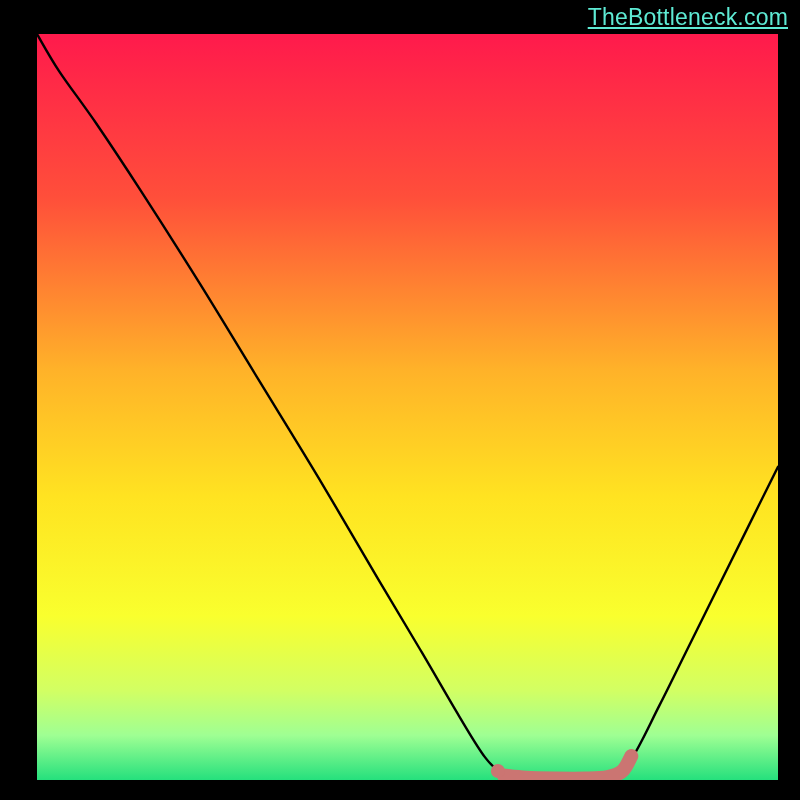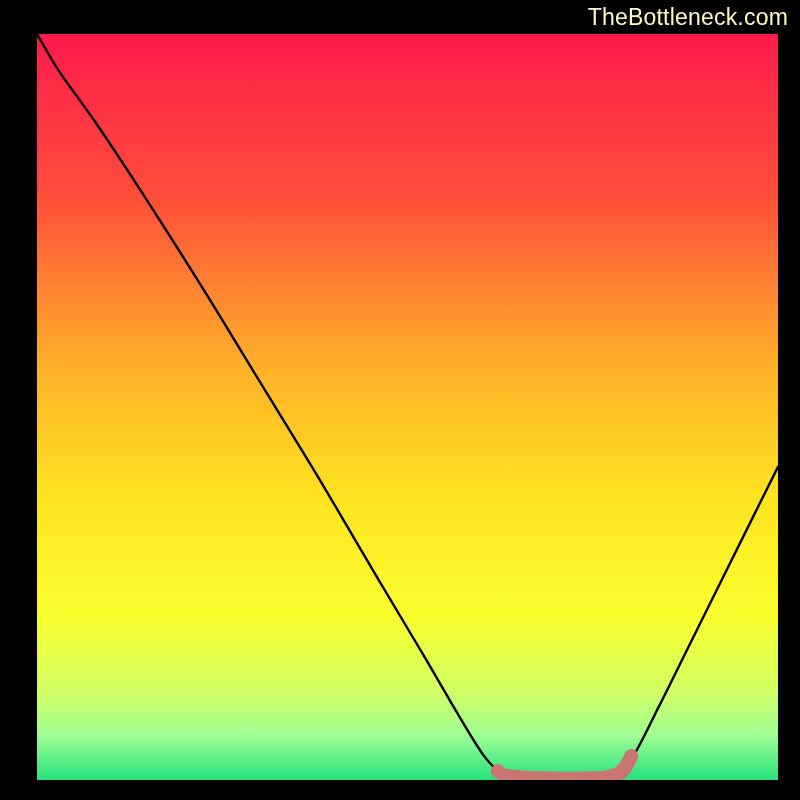--- a/index.html
+++ b/index.html
@@ -1,25 +1,26 @@
 <!DOCTYPE html>
 <html><head>
 <meta charset="utf-8">
 <style>
   * { margin: 0; padding: 0; box-sizing: border-box; }
   body { width: 800px; height: 800px; background: #000; position: relative; font-family: Arial, sans-serif; }
   .attribution {
     position: absolute;
     top: 4px;
     right: 12px;
-    color: #fef9c3;
+    color: #5eead4;
     font-size: 23px;
     font-weight: 400;
     letter-spacing: 0.2px;
     z-index: 10;
+    text-decoration: underline;
   }
   .plot-area {
     position: absolute;
     left: 37px;
     top: 34px;
     width: 741px;
     height: 746px;
   }
   .plot-area svg { display: block; }
 </style>

